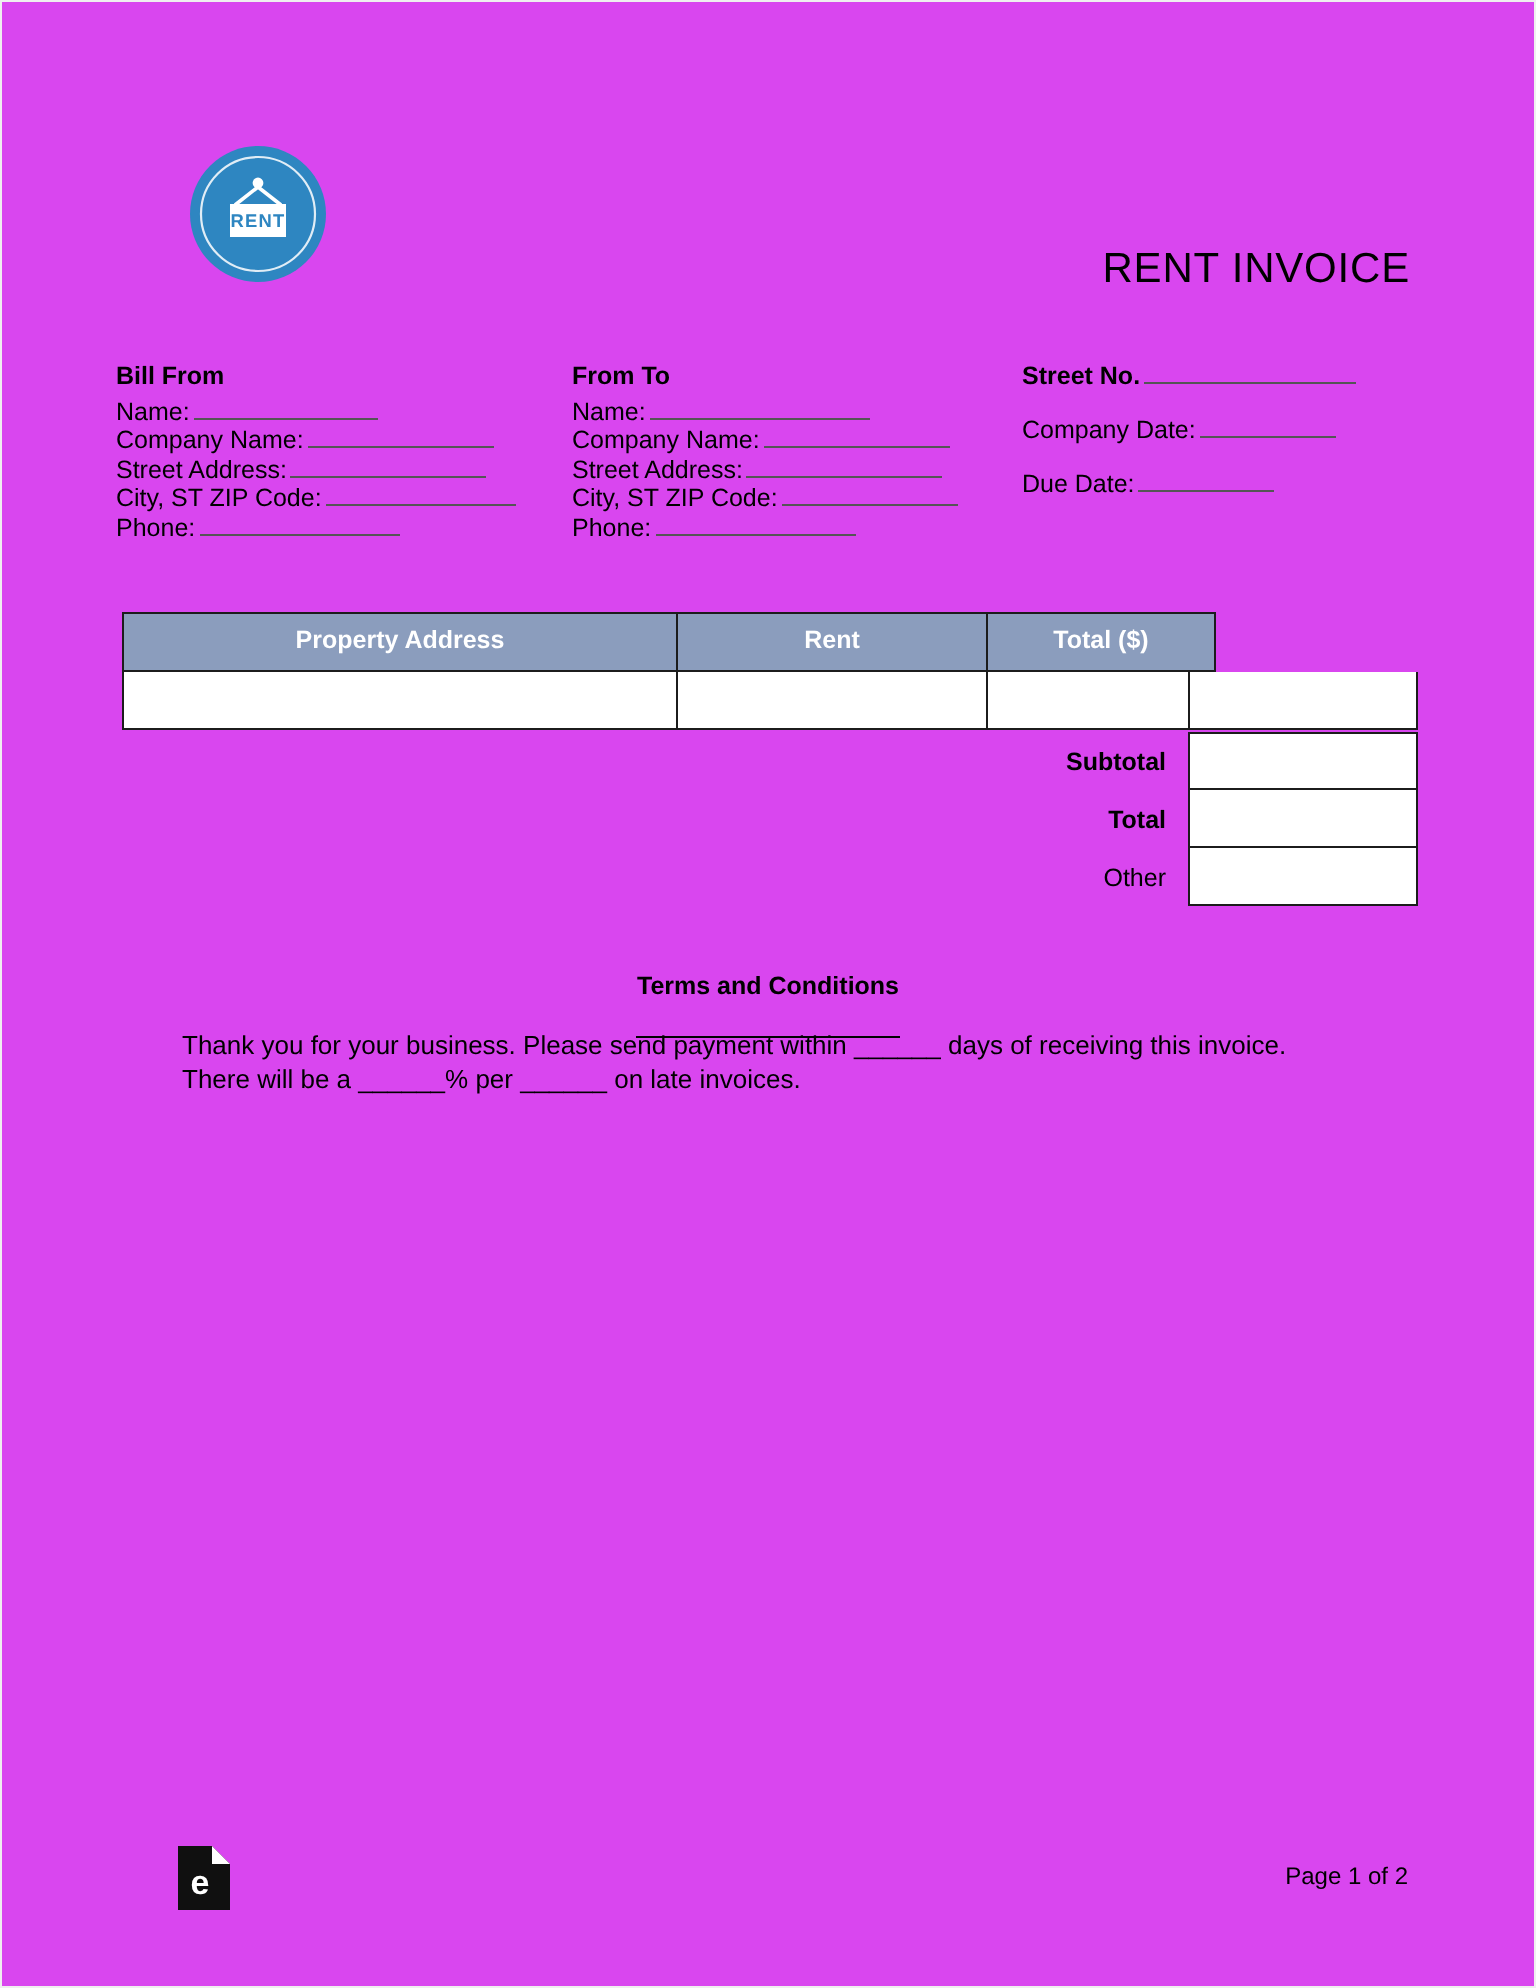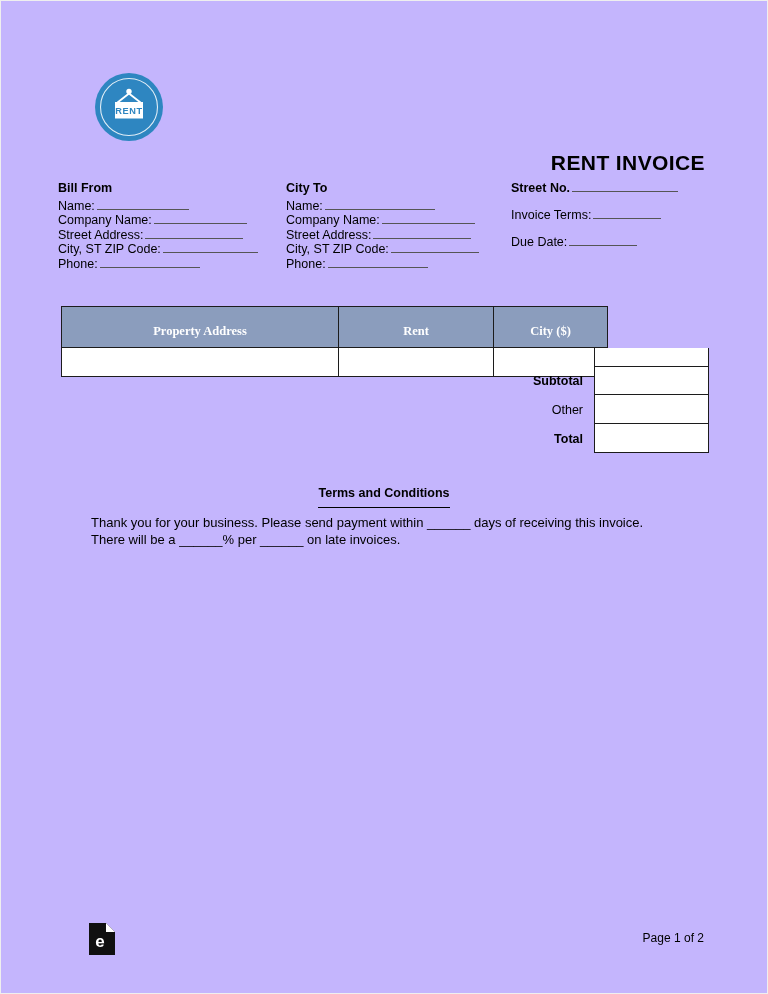--- a/index.html
+++ b/index.html
@@ -13,44 +13,43 @@
     font-family: "Liberation Sans", sans-serif;
     color: #000000;
     position: relative;
     overflow: hidden;
   }
   .page {
     position: absolute;
     left: 0; top: 0;
     width: 768px;
     height: 994px;
-    background: #c4b5fd;
+    background: #d946ef;
     box-sizing: border-box;
     border: 1px solid #efefef;
   }
 
   
   .logo-wrap {
     position: absolute;
     left: 92px;
     top: 70px;
     width: 72px;
     height: 72px;
   }
 
   
   .invoice-title {
     position: absolute;
     right: 62px;
     top: 122px;
     font-size: 21px;
-    font-weight: bold;
+    font-weight: normal;
     letter-spacing: 0.4px;
     white-space: nowrap;
-    margin-top: 28px;
   }
 
   
   .party {
     position: absolute;
     top: 180px;
     font-size: 12.5px;
     line-height: 14.6px;
   }
   .party.from { left: 57px; }
@@ -97,25 +96,24 @@
   .c-rent { width: 155px; }
   .c-fee  { width: 101px; }
   .c-tot  { width: 115px; }
 
   .tbl-head .cell {
     background: #8b9dbd;
     color: #ffffff;
     font-size: 12.5px;
     font-weight: bold;
     text-align: center;
-    padding: 17px 0 8px 0;
+    padding: 6px 0 8px 0;
     border: 1.6px solid #1c1c1c;
     border-right-width: 0;
     box-sizing: border-box;
-    font-family: Liberation Serif, serif;
   }
   .tbl-head .cell:last-child { border-right-width: 1.6px; }
 
   .tbl-row .cell {
     background: #ffffff;
     height: 29px;
     border: 1.6px solid #1c1c1c;
     border-top-width: 0;
     border-right-width: 0;
     box-sizing: border-box;
@@ -158,21 +156,21 @@
   .terms-title {
     position: absolute;
     left: 0; right: 0;
     top: 485px;
     text-align: center;
     font-size: 12.5px;
     font-weight: bold;
   }
   .terms-title span {
     border-bottom: 1.2px solid #000;
-    padding-bottom: 7px;
+    padding-bottom: 18px;
   }
   .terms-body {
     position: absolute;
     left: 90px;
     top: 514px;
     width: 575px;
     font-size: 13px;
     line-height: 16.5px;
   }
 
@@ -223,21 +221,21 @@
     </div>
     <div class="party-line">
       <span>City, ST ZIP Code:</span><span class="blank" style="width:95px"></span>
     </div>
     <div class="party-line">
       <span>Phone:</span><span class="blank" style="width:100px"></span>
     </div>
   </div>
 
   <div class="party to">
-    <div class="party-heading">City To</div>
+    <div class="party-heading">From To</div>
     <div class="party-line">
       <span>Name:</span><span class="blank" style="width:110px"></span>
     </div>
     <div class="party-line">
       <span>Company Name:</span><span class="blank" style="width:93px"></span>
     </div>
     <div class="party-line">
       <span>Street Address:</span><span class="blank" style="width:98px"></span>
     </div>
     <div class="party-line">
@@ -246,52 +244,52 @@
     <div class="party-line">
       <span>Phone:</span><span class="blank" style="width:100px"></span>
     </div>
   </div>
 
   <div class="meta">
     <div class="meta-row strong">
       <span>Street No.</span><span class="blank" style="width:106px"></span>
     </div>
     <div class="meta-row">
-      <span>Invoice Terms:</span><span class="blank" style="width:68px"></span>
+      <span>Company Date:</span><span class="blank" style="width:68px"></span>
     </div>
     <div class="meta-row">
       <span>Due Date:</span><span class="blank" style="width:68px"></span>
     </div>
   </div>
 
   <div class="tbl">
     <div class="tbl-head">
       <div class="cell c-addr">Property Address</div>
       <div class="cell c-rent">Rent</div>
-      <div class="cell c-tot">City ($)</div>
+      <div class="cell c-tot">Total ($)</div>
     </div>
     <div class="tbl-row">
       <div class="cell c-addr"></div>
       <div class="cell c-rent"></div>
       <div class="cell c-fee"></div>
       <div class="cell c-tot"></div>
     </div>
   </div>
 
   <div class="totals">
     <div class="tot-row">
       <div class="tot-label bold">Subtotal</div>
       <div class="tot-box"></div>
     </div>
     <div class="tot-row">
+      <div class="tot-label bold">Total</div>
+      <div class="tot-box"></div>
+    </div>
+    <div class="tot-row">
       <div class="tot-label">Other</div>
-      <div class="tot-box"></div>
-    </div>
-    <div class="tot-row">
-      <div class="tot-label bold">Total</div>
       <div class="tot-box"></div>
     </div>
   </div>
 
   <div class="terms-title">
     <span>Terms and Conditions</span>
   </div>
   <div class="terms-body">Thank you for your business. Please send payment within ______ days of receiving this invoice. There will be a ______% per ______ on late invoices.</div>
 
   <div class="footer-icon">

